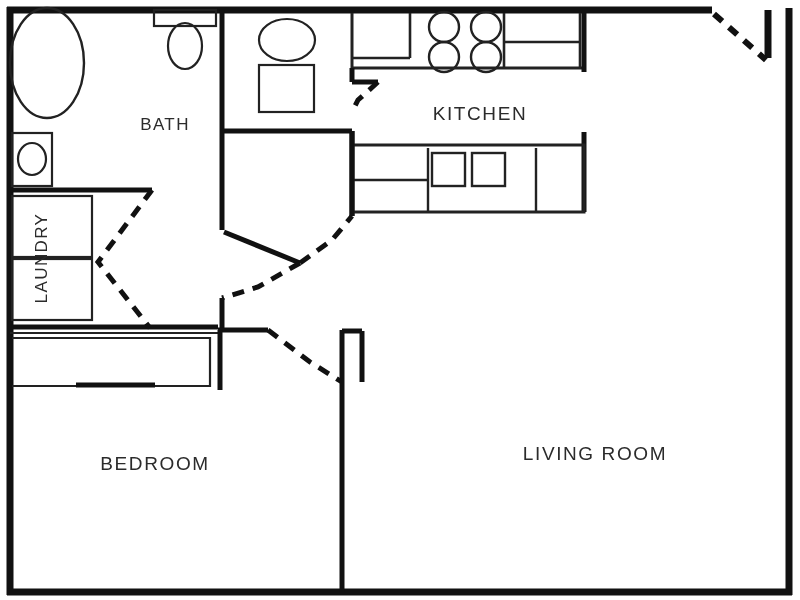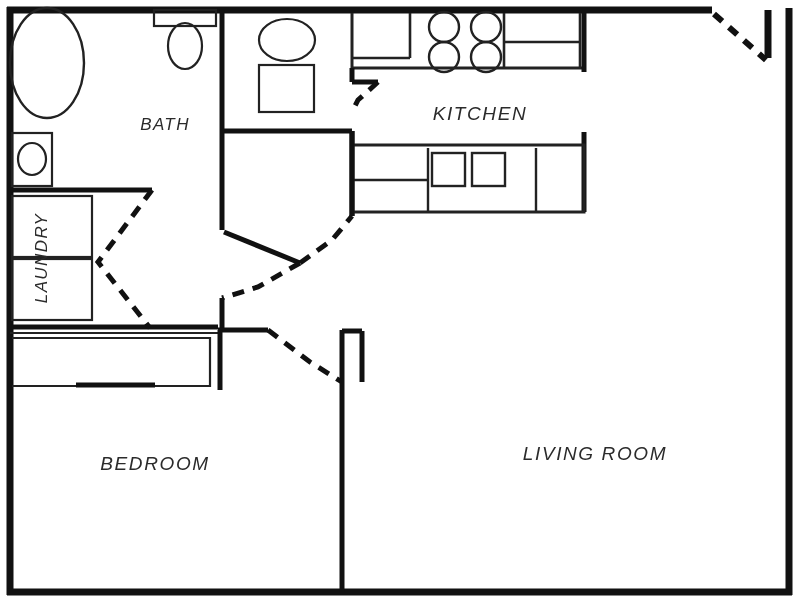--- a/index.html
+++ b/index.html
@@ -7,21 +7,20 @@
     padding: 0;
     background: #ffffff;
   }
   #floorplan-root {
     position: relative;
     width: 800px;
     height: 600px;
     background: #eab308;
     font-family: "Liberation Sans", sans-serif;
     overflow: hidden;
-    font-style: italic;
   }
   #plan-svg {
     display: block;
     width: 800px;
     height: 600px;
   }
   .room-label {
     font-family: "Liberation Sans", sans-serif;
     font-size: 19px;
     letter-spacing: 1.6px;

